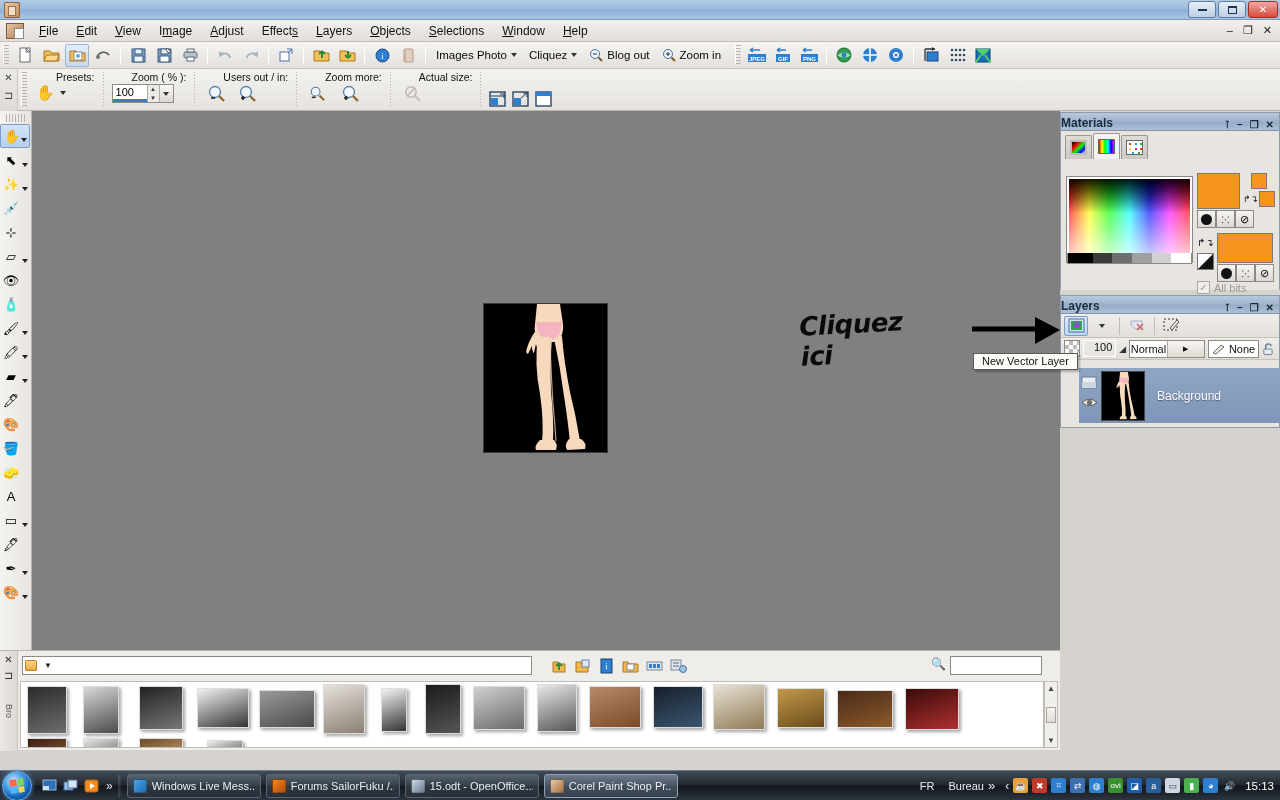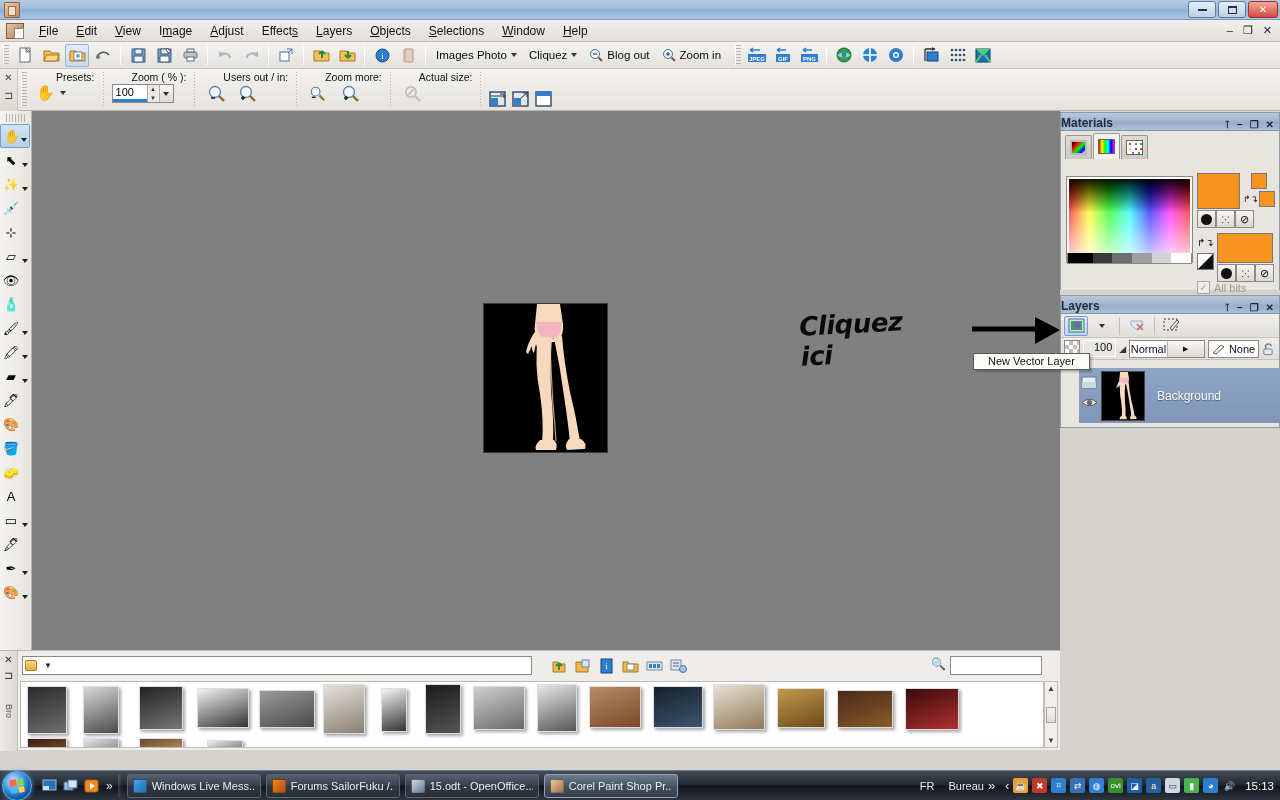--- a/index.html
+++ b/index.html
@@ -233,21 +233,21 @@
     position:absolute; left:18px; top:72px; width:202px;height:55px;
     background:linear-gradient(to bottom,#8ea5c4,#7f96b8);
     display:flex;align-items:center;
   }
   .layer-thumb { width:44px;height:50px;background:#000;border:1px solid #444;margin-left:22px;}
   .layer-name { margin-left:12px;font-size:12px;color:#fff;text-shadow:0 1px 1px rgba(0,0,0,.4);}
   .layer-icons { position:absolute;left:2px;top:8px;display:flex;flex-direction:column;gap:6px;}
   .tooltip {
     position:absolute; left:973px; top:353px; height:17px;
     background:#fdfcf7; border:1px solid #5a5a5a;
-    font-size:11px; color:#111; padding:1px 14px; white-space:nowrap;
+    font-size:11px; color:#111; padding:1px 8px; white-space:nowrap;
     box-shadow:2px 2px 2px rgba(0,0,0,.25);
     z-index:50;
   }
 
   
   .browser {
     position:absolute; left:0; top:650px; width:1060px; height:100px;
     background:#efedea; border-top:1px solid #b9b5ae;
   }
   .br-sidecol { position:absolute;left:0;top:0;width:18px;height:100px;

